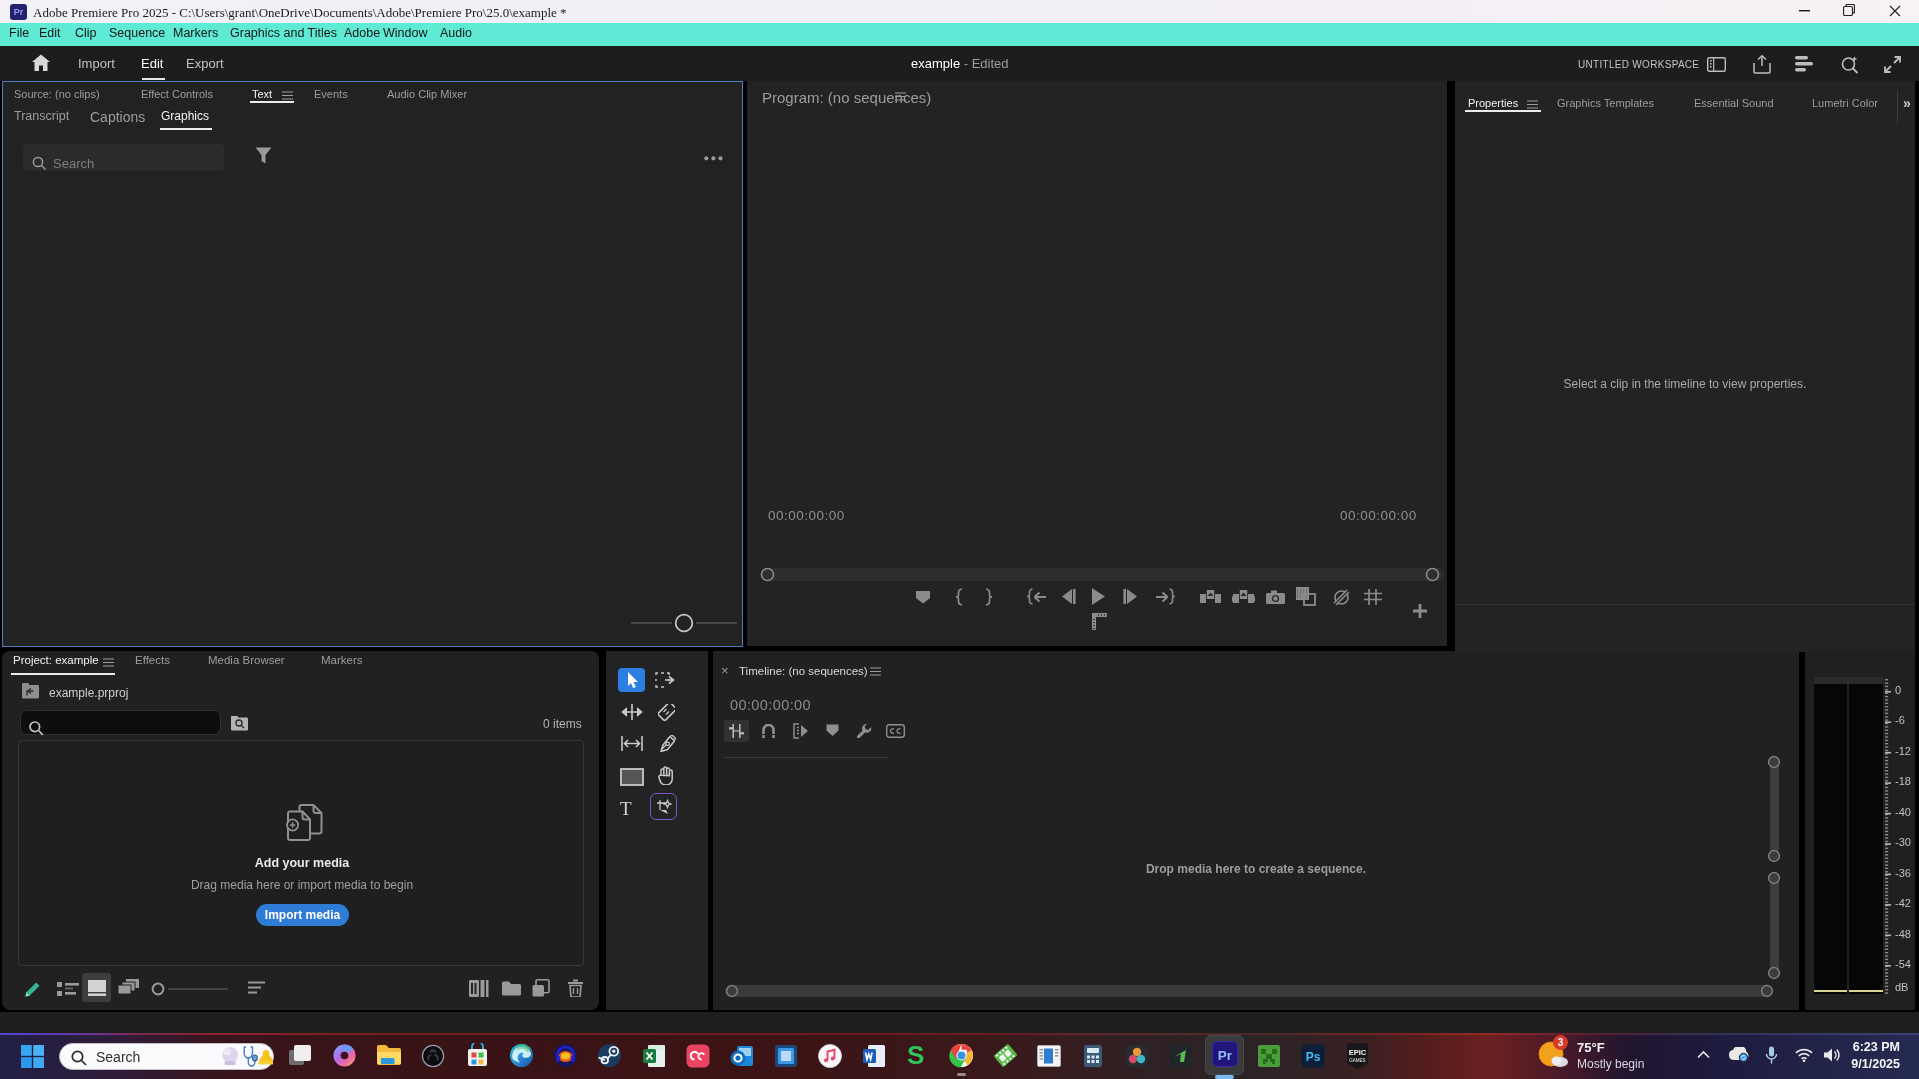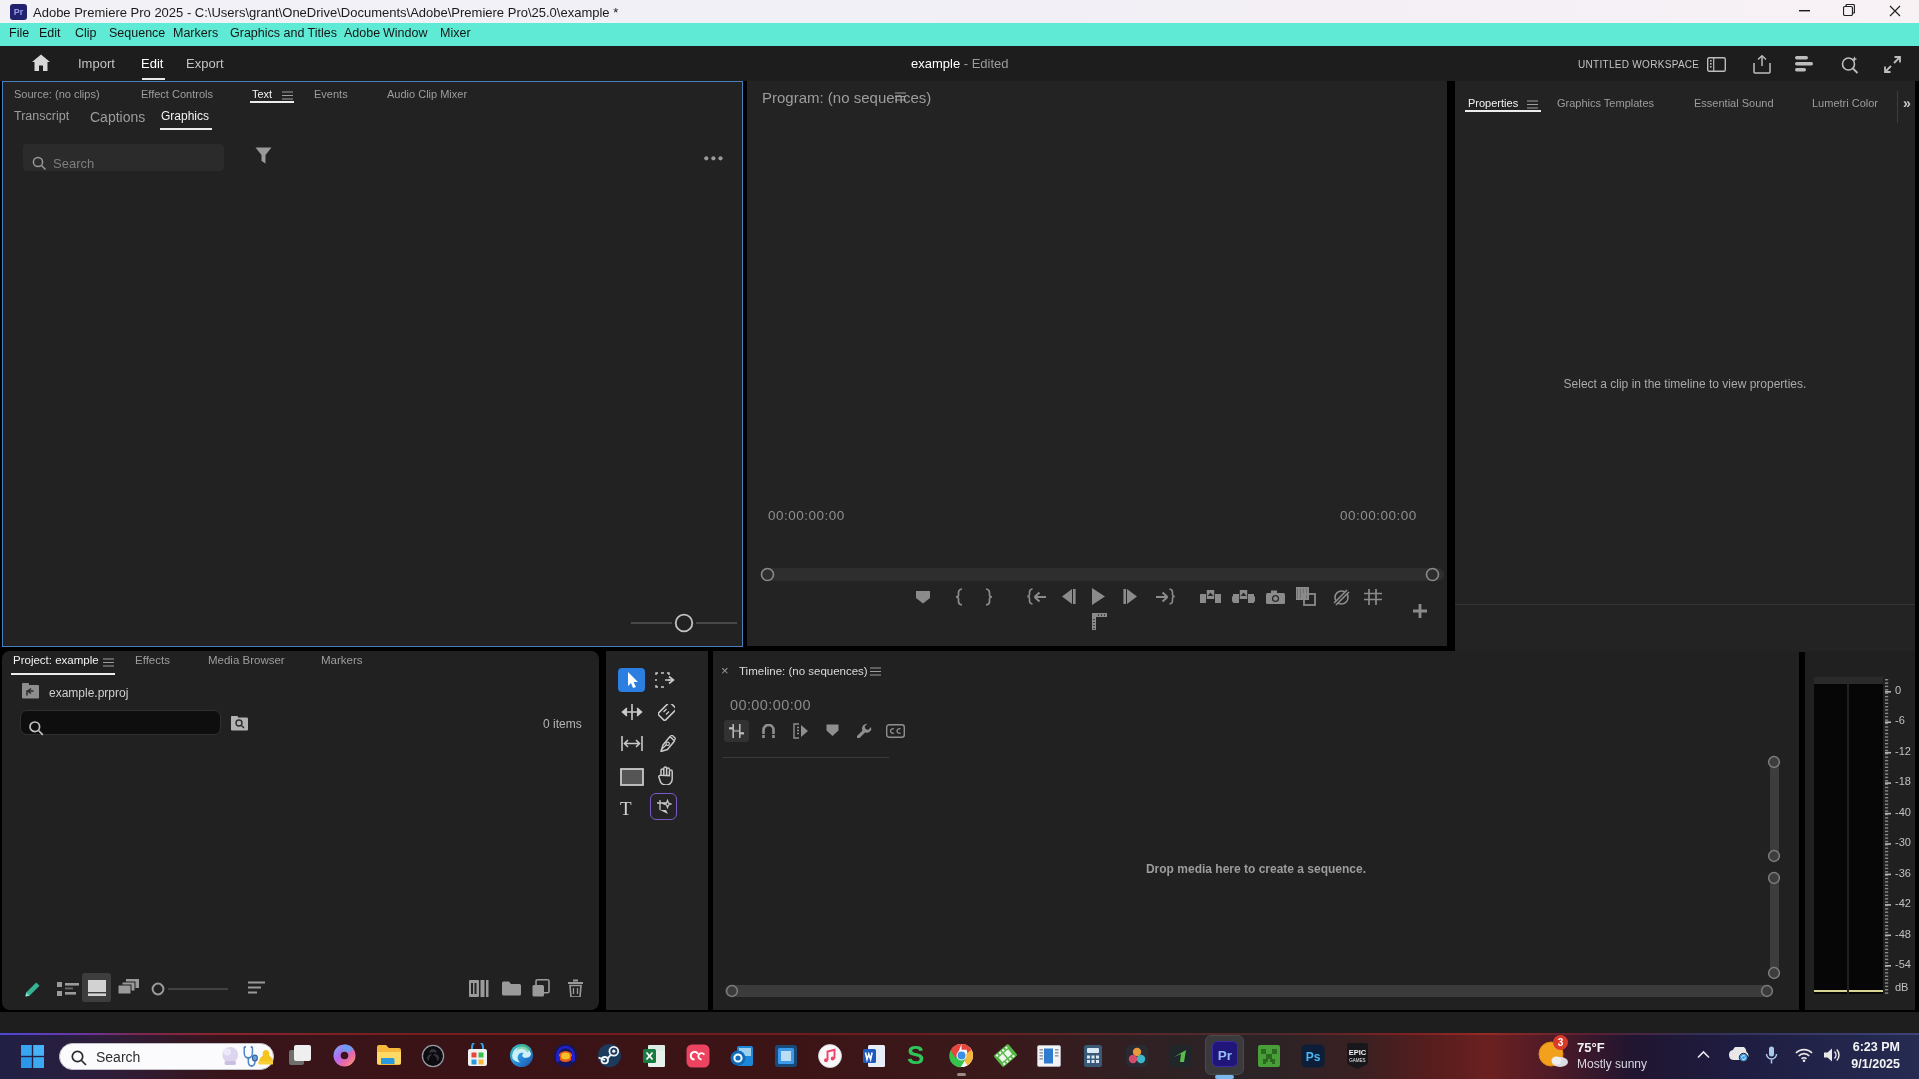--- a/index.html
+++ b/index.html
@@ -5,21 +5,21 @@
   * { margin:0; padding:0; box-sizing:border-box; -webkit-font-smoothing:antialiased; }
   html,body { width:1919px; height:1079px; overflow:hidden; background:#000; font-family:"Liberation Sans", sans-serif; }
   .abs { position:absolute; }
   #stage { position:relative; width:1919px; height:1079px; background:#000; }
   svg { display:block; }
   
   #titlebar { left:0; top:0; width:1919px; height:23px;
     background:linear-gradient(90deg,#f1f1f6 0%,#f0f0f6 40%,#f3eff5 70%,#f8f2f5 100%); }
   #titlebar .pricon { left:10px; top:4px; width:17px; height:16px; background:#21216d; border-radius:3px;
     color:#9999ee; font-size:9px; font-weight:bold; text-align:center; line-height:16px; }
-  #titletext { left:33px; top:5px; font-size:13px; color:#1b1b1b; }
+  #titletext { left:33px; top:5px; font-size:13px; color:#1b1b1b;font-family:Liberation Serif, serif; }
   #menubar { left:0; top:23px; width:1919px; height:23px; background:#5eead4; color:#161616; font-size:12.5px; }
   #menubar span { position:absolute; top:3px; }
   
   #appheader { left:0; top:46px; width:1919px; height:34.5px; background:#1d1d1d; }
   .hdrtab { position:absolute; top:10px; font-size:13px; color:#c3c3c3; }
   .uline { position:absolute; height:2px; background:#e8e8e8; }
   #wstext { color:#c4c4c4; font-size:10px; letter-spacing:.3px; }
   
   .panel { position:absolute; background:#232323; }
   .ptab { position:absolute; font-size:11px; color:#9d9d9d; white-space:nowrap; }
@@ -63,21 +63,21 @@
 
   <div id="menubar" class="abs">
     <span style="left:9px">File</span>
       <span style="left:39px">Edit</span>
       <span style="left:75px">Clip</span>
     <span style="left:109px">Sequence</span>
       <span style="left:173px">Markers</span>
       <span style="left:230px">Graphics and Titles</span>
     <span style="left:344px">Adobe</span>
       <span style="left:383px">Window</span>
-      <span style="left:440px">Mixer</span>
+      <span style="left:440px">Audio</span>
   </div>
 
   <div id="appheader" class="abs">
     <svg class="abs" style="left:31px;top:7px" width="20" height="20" viewBox="0 0 20 20">
         <path d="M10 1.5 L19 9 H16.5 V18 H12 V12.5 H8 V18 H3.5 V9 H1 Z" fill="#d8d8d8"></path>
       </svg>
     <div class="hdrtab" style="left:78px">Import</div>
     <div class="hdrtab" style="left:141px;color:#fff">Edit</div>
     <div class="uline" style="left:142px;top:32px;width:23px"></div>
     <div class="hdrtab" style="left:186px">Export</div>
@@ -267,20 +267,35 @@
           <line x1="9.5" y1="9.5" x2="13.8" y2="13.8" stroke="#c2c2c2" stroke-width="1.7"></line>
         </svg>
     </div>
     <svg class="abs" style="left:229px;top:65px" width="18" height="15" viewBox="0 0 18 15">
         <rect x="0" y="0" width="7" height="3" rx="0.8" fill="#b2b2b2"></rect>
         <rect x="0" y="1.5" width="17" height="13" rx="1.2" fill="#b2b2b2"></rect>
         <circle cx="8" cy="7" r="3" fill="none" stroke="#2c2c2c" stroke-width="1.4"></circle>
         <line x1="10.2" y1="9.2" x2="13" y2="12" stroke="#2c2c2c" stroke-width="1.4"></line>
       </svg>
     <div class="abs" style="left:541px;top:66px;font-size:12px;color:#b5b5b5">0 items</div>
+    <div class="abs" style="left:16px;top:89px;width:566px;height:226px;border:1px solid #383838;border-radius:4px;background:#1f1f1f">
+      <svg class="abs" style="left:265px;top:62px" width="40" height="40" viewBox="0 0 40 40">
+        <g fill="none" stroke="#909090" stroke-width="2" stroke-linejoin="round">
+        <path d="M29.5 2 H17.5 Q15.5 2 15.5 4 V28.5 Q15.5 30.5 17.5 30.5 H35.5 Q37.5 30.5 37.5 28.5 V10 Z"></path>
+        <path d="M29.5 2 V7.5 Q29.5 10 32 10 H37.5"></path>
+        <path d="M18.5 8.5 H6 Q4 8.5 4 10.5 V35 Q4 37 6 37 H24 Q26 37 26 35 V16.5 Z" fill="#1f1f1f"></path>
+        <path d="M18.5 8.5 V14 Q18.5 16.5 21 16.5 H26"></path>
+        <circle cx="8.6" cy="22" r="5.6" fill="#1f1f1f" stroke-width="1.8"></circle>
+        <path d="M8.6 19.2 v5.6 M5.8 22 h5.6" stroke-width="1.5"></path>
+        </g>
+      </svg>
+      <div class="abs" style="width:566px;top:115px;text-align:center;font-size:12.5px;font-weight:bold;color:#e9e9e9">Add your media</div>
+      <div class="abs" style="width:566px;top:137px;text-align:center;font-size:12px;color:#9f9f9f">Drag media here or import media to begin</div>
+      <div class="abs" style="left:237px;top:163px;width:93px;height:22px;background:#2e7cd5;border-radius:11px;text-align:center;line-height:22px;font-size:12px;font-weight:bold;color:#fff">Import media</div>
+    </div>
 
     <svg class="abs" style="left:22px;top:330px" width="17" height="17" viewBox="0 0 17 17">
         <path d="M1.5 15.5 L5.5 14.8 L15.5 4.8 L12.2 1.5 L2.2 11.5 Z" fill="#35b392"></path>
         <path d="M1.5 15.5 L2.2 11.5 L5.5 14.8 Z" fill="#8ae0c8"></path>
       </svg>
     <svg class="abs" style="left:55px;top:331px" width="22" height="15" viewBox="0 0 22 15">
         <rect x="0" y="0" width="5" height="5" fill="#9a9a9a"></rect>
         <rect x="0" y="9" width="5" height="5" fill="#9a9a9a"></rect>
         <rect x="8" y="1" width="14" height="2.6" fill="#9a9a9a"></rect>
         <rect x="8" y="10" width="11" height="2.6" fill="#9a9a9a"></rect>
@@ -799,21 +814,21 @@
       </svg>
 
     <svg class="abs" style="left:1538px;top:7px" width="32" height="30" viewBox="0 0 32 30">
         <circle cx="13" cy="14" r="12" fill="#f2a11c"></circle>
         <circle cx="13" cy="14" r="12" fill="none" stroke="#e08a10" stroke-width="1"></circle>
         <ellipse cx="22" cy="22" rx="8" ry="5" fill="#dcdce2"></ellipse>
         <ellipse cx="18.5" cy="20.5" rx="5" ry="4" fill="#eeeef2"></ellipse>
       </svg>
     <div class="abs" style="left:1553px;top:2px;width:15px;height:15px;background:#d83b2a;border-radius:50%;text-align:center;line-height:15px;font-size:10px;color:#fff;font-weight:bold">3</div>
     <div class="abs" style="left:1577px;top:7px;font-size:13px;font-weight:bold;color:#f5f5f5">75°F</div>
-    <div class="abs" style="left:1577px;top:24px;font-size:12px;color:#d8d8e2">Mostly sunny</div>
+    <div class="abs" style="left:1577px;top:24px;font-size:12px;color:#d8d8e2">Mostly begin</div>
 
     <svg class="abs" style="left:1697px;top:17px" width="13" height="9" viewBox="0 0 13 9">
         <path d="M1 7.5 L6.5 2 L12 7.5" fill="none" stroke="#e8e8e8" stroke-width="1.6"></path>
       </svg>
     <svg class="abs" style="left:1728px;top:14px" width="22" height="15" viewBox="0 0 22 15">
         <path d="M6 13 a5 5 0 0 1-1-9.9 A7 7 0 0 1 18.5 5 A4.5 4.5 0 0 1 17.5 13 Z" fill="#e8e8e8"></path>
         <circle cx="15.5" cy="10.5" r="4.2" fill="#3a9ae8" stroke="#28292d" stroke-width="1"></circle>
         <path d="M13.5 10.5 a2 2 0 0 1 3.5-1.2 M17.5 10.5 a2 2 0 0 1-3.5 1.2" fill="none" stroke="#fff" stroke-width="0.9"></path>
       </svg>
     <svg class="abs" style="left:1765px;top:13px" width="13" height="19" viewBox="0 0 13 19">

